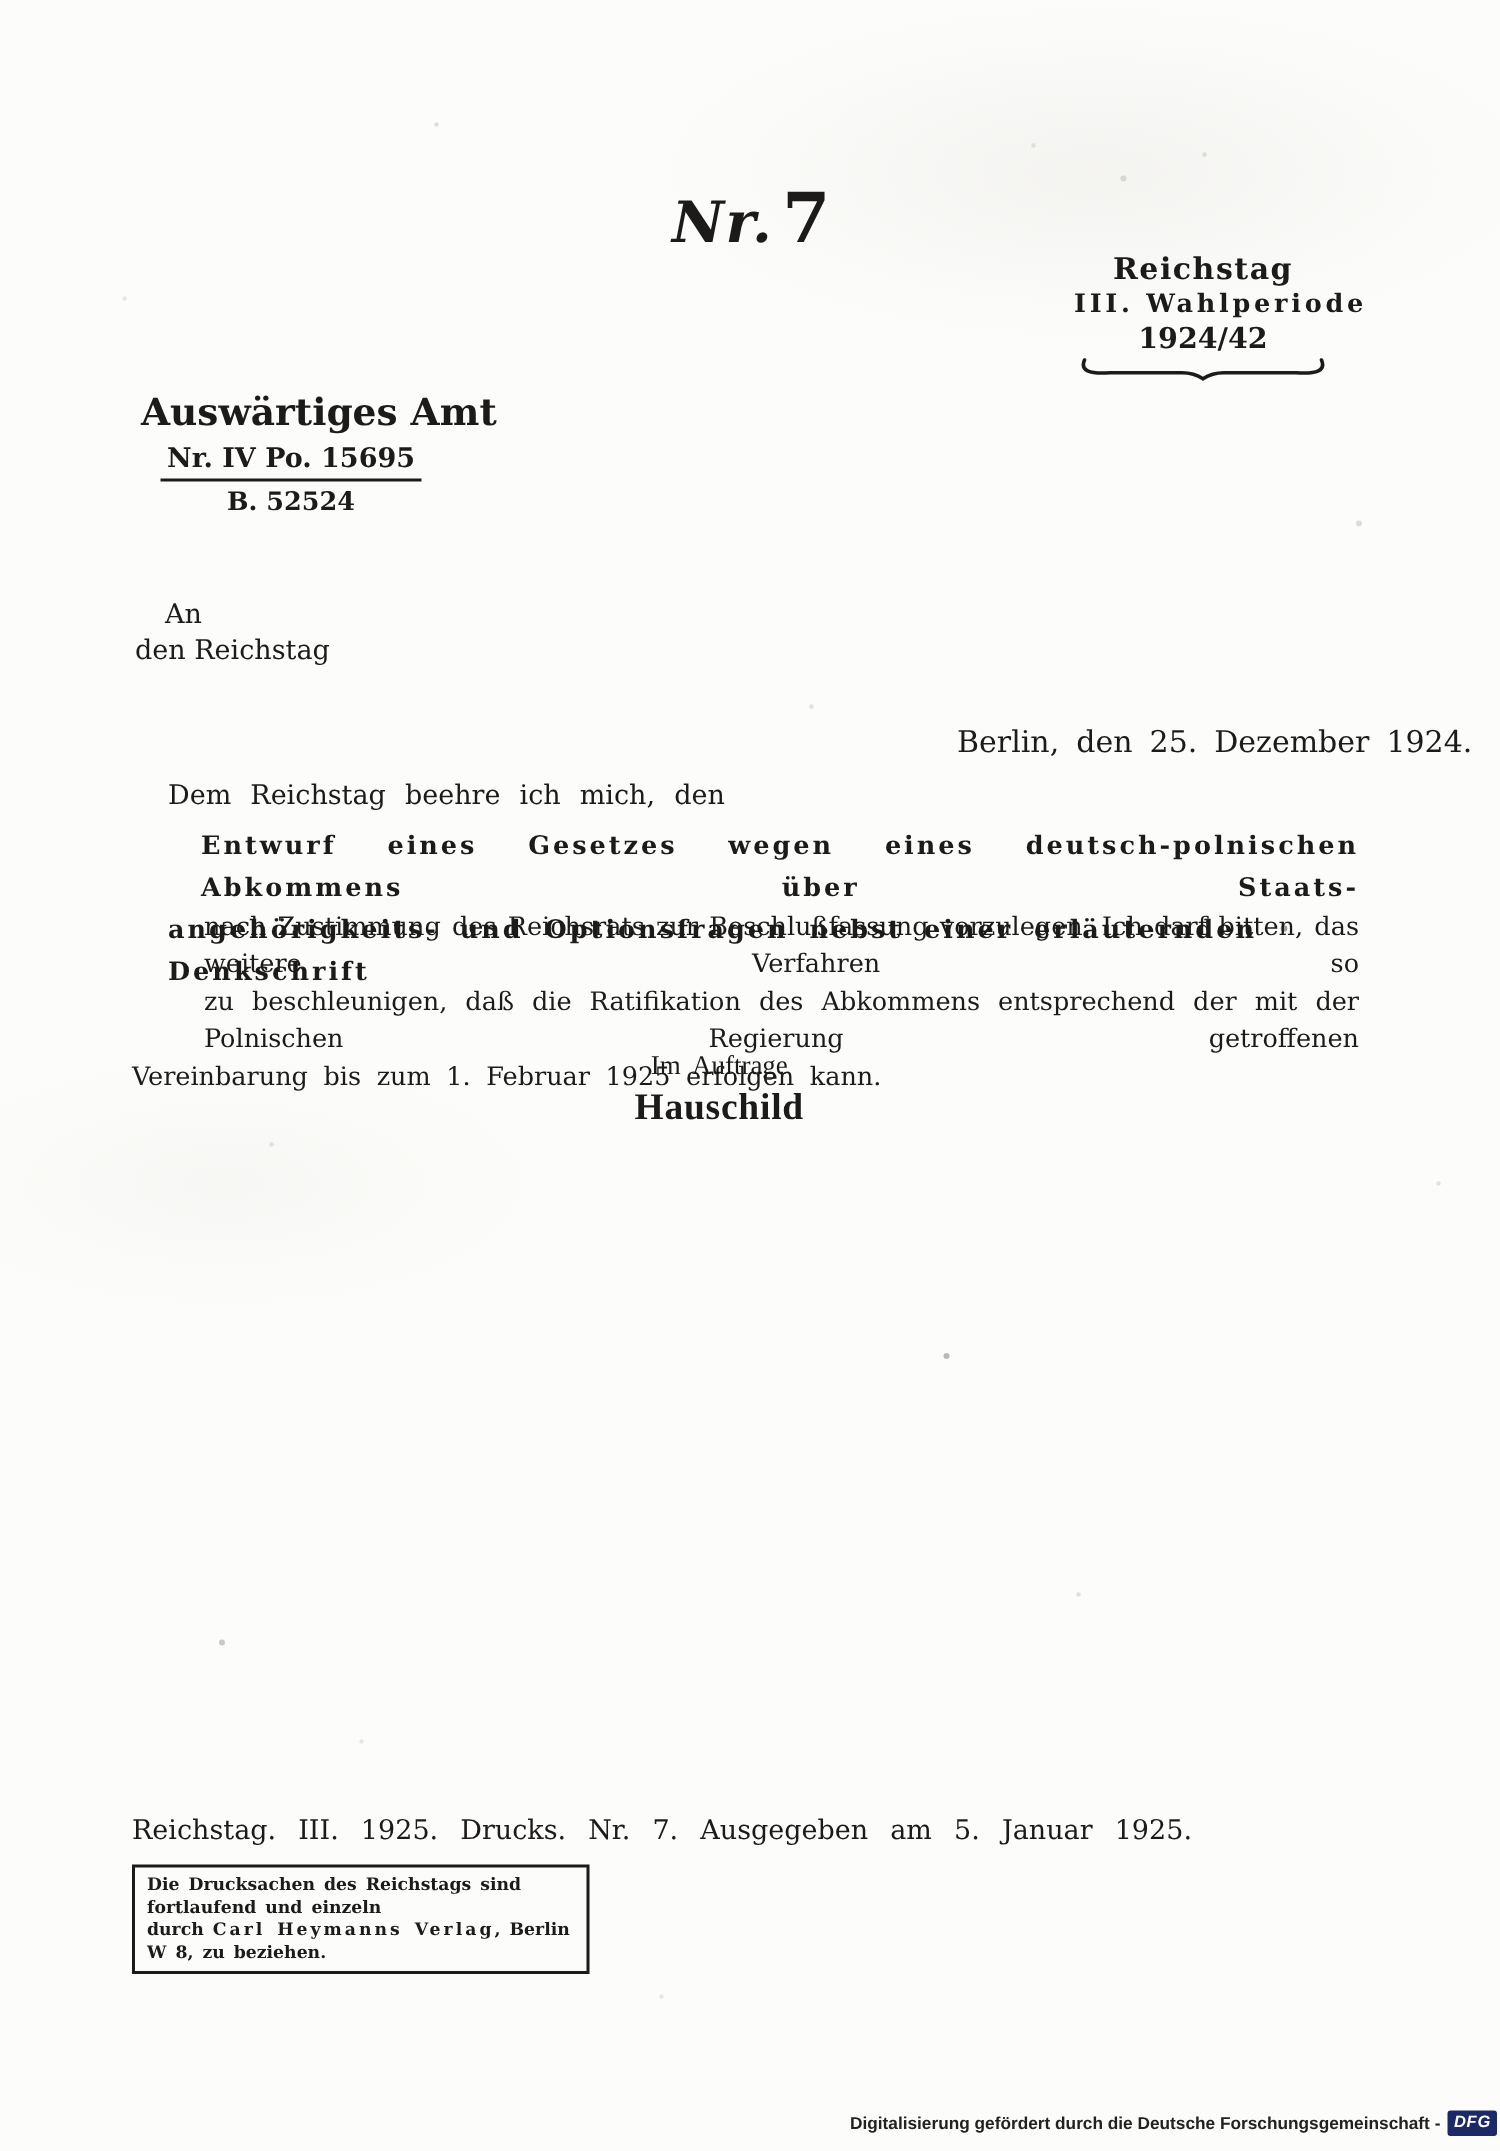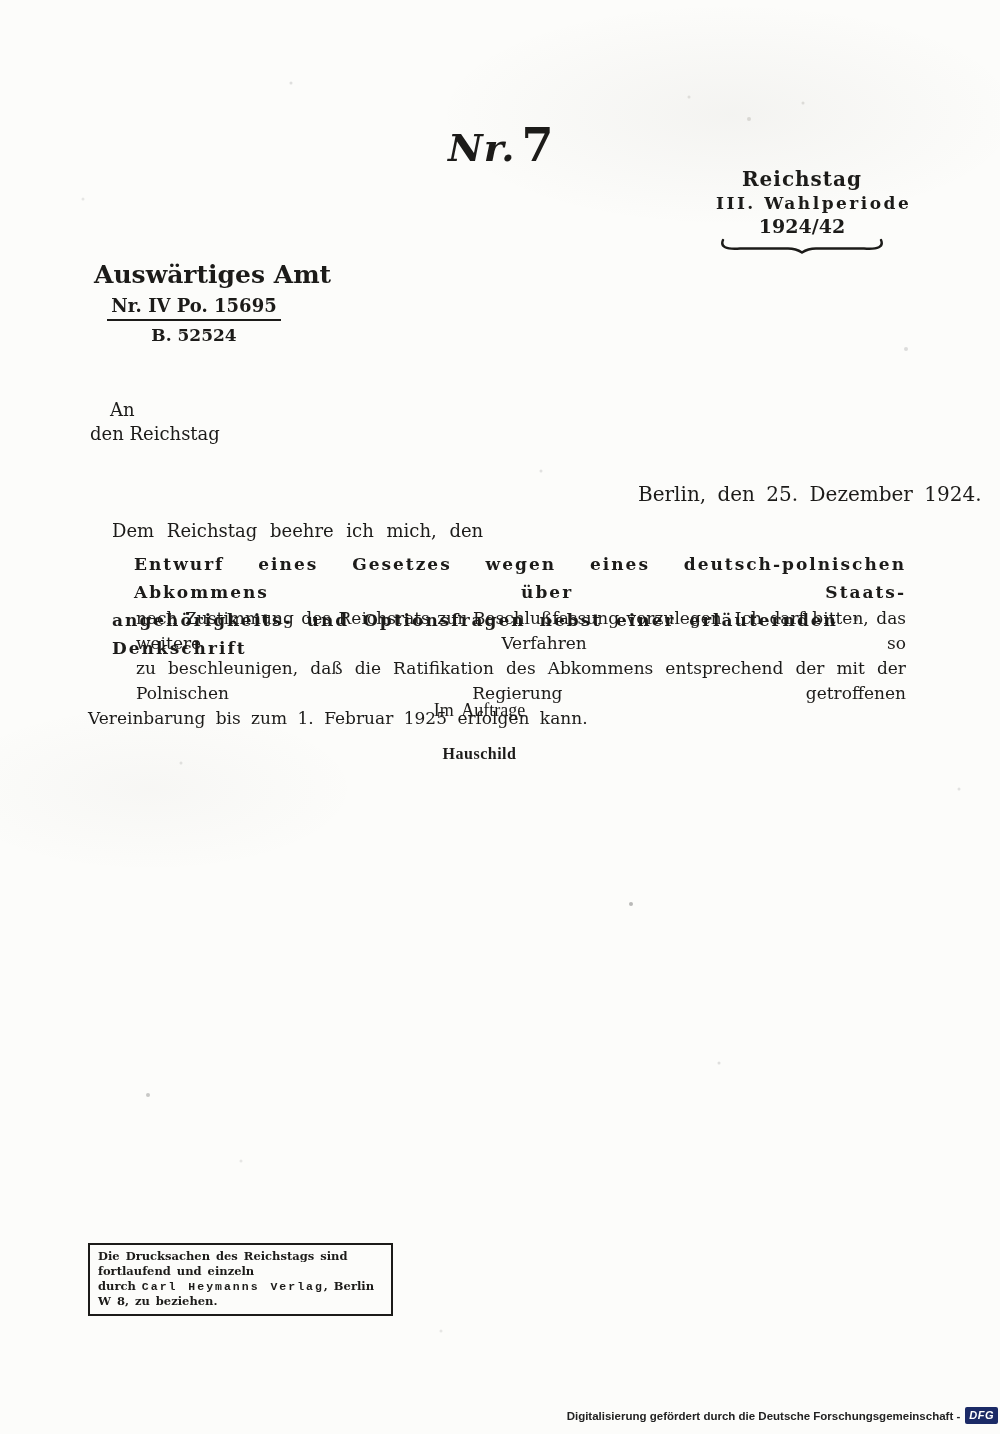--- a/index.html
+++ b/index.html
@@ -71,34 +71,34 @@
   .emphasis .line1 { text-align: justify; text-align-last: justify; padding-left: 22px; }
   .emphasis .line2 { word-spacing: 6px; }
 
   .paragraph { left: 88px; top: 606px; width: 818px; font-size: 17px; line-height: 25px; }
   .paragraph .just { text-align: justify; text-align-last: justify; white-space: normal; margin-left: 48px; }
   .paragraph .last { word-spacing: 5px; }
 
   
   .signature { left: 402px; top: 700px; width: 155px; text-align: center; font-family: Liberation Serif, serif; }
   .signature .role { font-size: 18px; word-spacing: 4px; }
-  .signature .name { font-size: 16px; font-weight: bold; margin-top: 24px; letter-spacing: 0.5px; }
+  .signature .name { font-size: 25px; font-weight: bold; margin-top: 4px; letter-spacing: 0.5px; }
 
   
   .imprint-line { left: 88px; top: 1210px; font-size: 18px; word-spacing: 9px; white-space: nowrap; }
   .imprint-box {
     left: 88px; top: 1243px; width: 285px;
     border: 2px solid #1c1b19;
     padding: 4px 8px 5px 8px;
     font-size: 11.5px; font-weight: bold;
     line-height: 15px;
     text-align: left;
     word-spacing: 2px;
   }
-  .imprint-box .publisher { letter-spacing: 2px; font-family: Liberation Mono, monospace; }
+  .imprint-box .publisher { letter-spacing: 2px; }
 
   
   .dfg-footer {
     right: 2px; top: 1407px;
     display: flex; align-items: center; gap: 5px;
     font-family: "Liberation Sans", sans-serif;
     font-size: 11.5px; font-weight: bold; color: #222;
     white-space: nowrap;
   }
   .dfg-logo {
@@ -177,20 +177,21 @@
     <div class="just">nach Zustimmung des Reichsrats zur Beschlußfassung vorzulegen. Ich darf bitten, das weitere Verfahren so</div>
     <div class="just">zu beschleunigen, daß die Ratifikation des Abkommens entsprechend der mit der Polnischen Regierung getroffenen</div>
     <div class="last">Vereinbarung bis zum 1. Februar 1925 erfolgen kann.</div>
   </div>
 
   <div class="abs signature">
     <div class="role">Im Auftrage</div>
     <div class="name">Hauschild</div>
   </div>
 
+  <div class="abs imprint-line">Reichstag. III. 1925. Drucks. Nr. 7. Ausgegeben am 5. Januar 1925.</div>
 
   <div class="abs imprint-box">
     <div>Die Drucksachen des Reichstags sind fortlaufend und einzeln</div>
     <div><span>durch </span><span class="publisher">Carl Heymanns Verlag</span><span>, Berlin W 8, zu beziehen.</span></div>
   </div>
 
   <div class="abs dfg-footer">
     <span>Digitalisierung gefördert durch die Deutsche Forschungsgemeinschaft -</span>
     <span class="dfg-logo" style="background: rgb(27, 42, 102);">DFG</span>
   </div>

